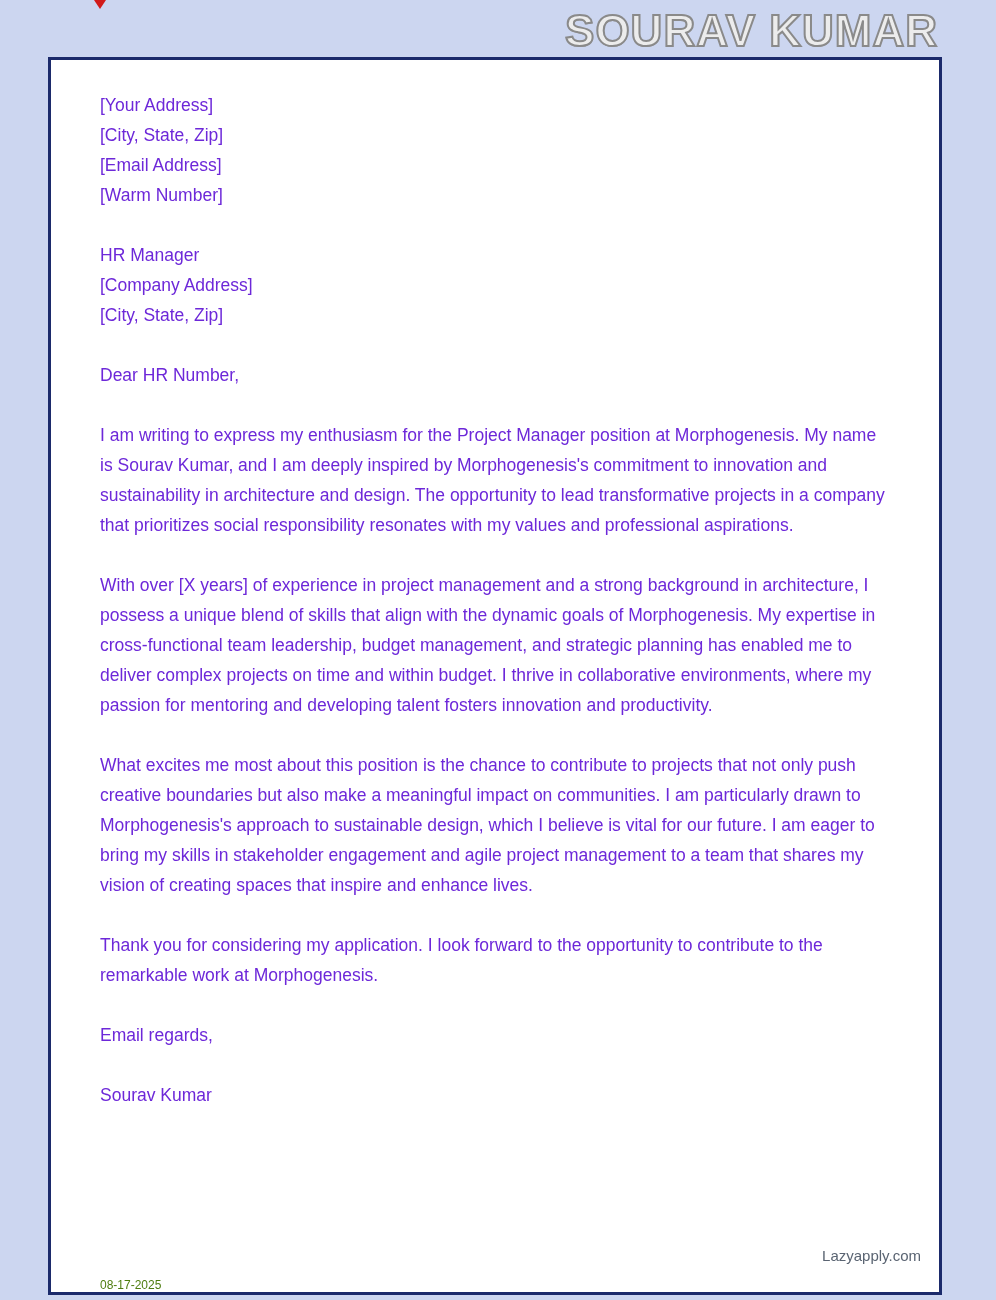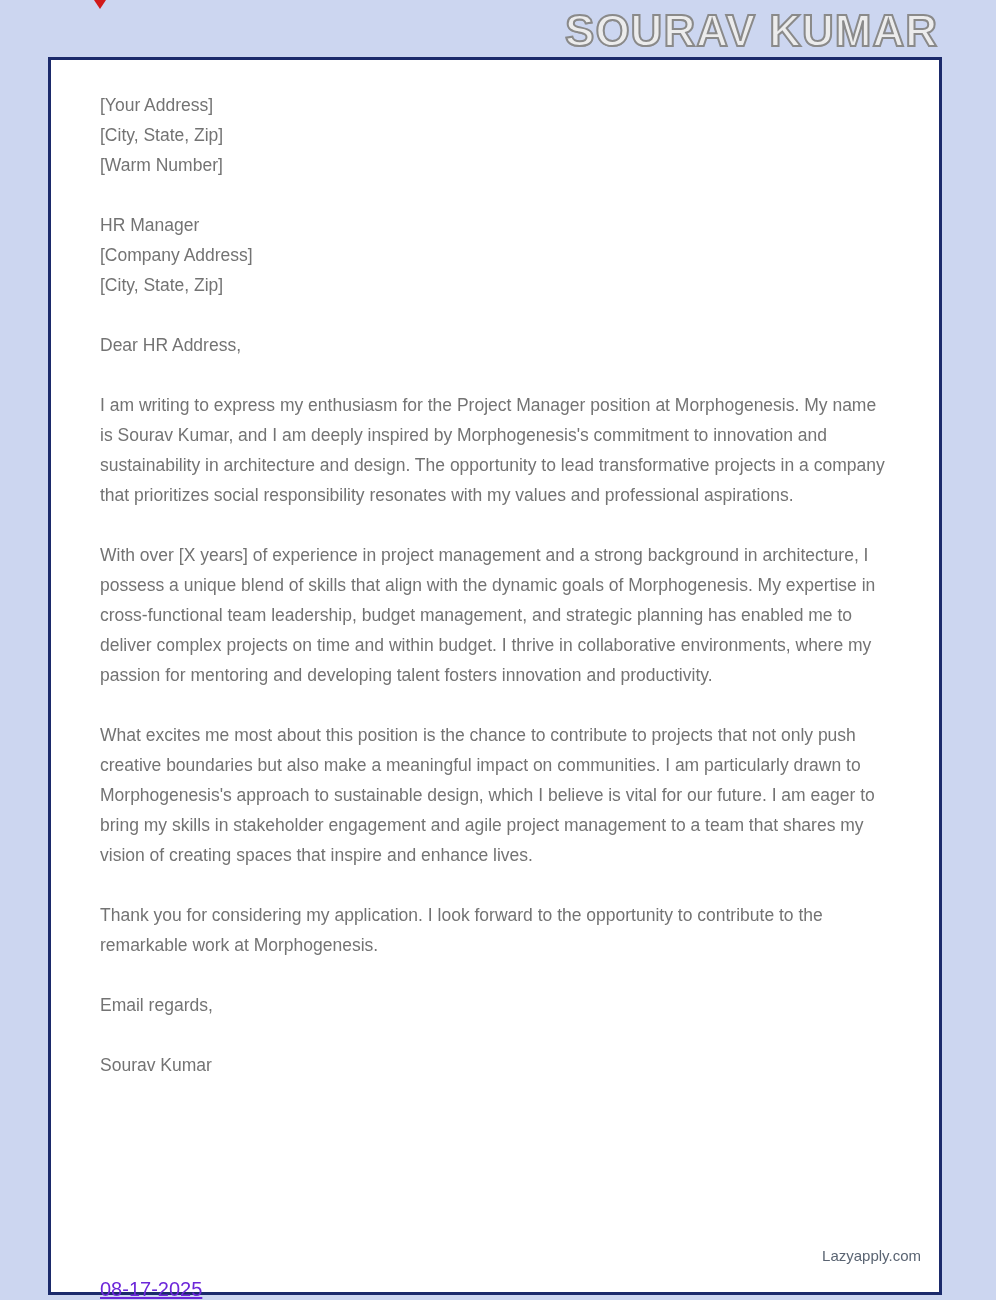--- a/index.html
+++ b/index.html
@@ -40,70 +40,70 @@
     top: 57px;
     width: 894px;
     height: 1238px;
     background: #ffffff;
     border: 3px solid #1b2a6b;
   }
 
   .content {
     position: relative;
     padding: 30px 49px 0 49px;
-    color: #737373;
+    color: #6d28d9;
     font-size: 17.5px;
     line-height: 30px;
   }
 
   .block { margin-bottom: 30px; }
   .block:last-child { margin-bottom: 0; }
   .para { margin-bottom: 30px; }
 
   .watermark {
     position: absolute;
     top: 1187px;
     right: 18px;
     font-size: 15px;
     color: #5a6472;
   }
 
   .date-link {
     position: absolute;
     top: 1218px;
     left: 49px;
-    font-size: 20px;
-    color: #6d28d9;
-    text-decoration: underline;
+    font-size: 12px;
+    color: #4d7c0f;
     cursor: pointer;
   }
 </style>
 </head>
 <body>
 
 <div class="red-mark"></div>
 
 <div class="header-name">SOURAV KUMAR</div>
 
 <div class="page">
   <div class="content">
 
     <div class="block">
       <div>[Your Address]</div>
       <div>[City, State, Zip]</div>
+      <div>[Email Address]</div>
       <div>[Warm Number]</div>
     </div>
 
     <div class="block">
       <div>HR Manager</div>
       <div>[Company Address]</div>
       <div>[City, State, Zip]</div>
     </div>
 
-    <div class="block">Dear HR Address,</div>
+    <div class="block">Dear HR Number,</div>
 
     <p class="para">I am writing to express my enthusiasm for the Project Manager position at Morphogenesis. My name is Sourav Kumar, and I am deeply inspired by Morphogenesis's commitment to innovation and sustainability in architecture and design. The opportunity to lead transformative projects in a company that prioritizes social responsibility resonates with my values and professional aspirations.</p>
     <p class="para">With over [X years] of experience in project management and a strong background in architecture, I possess a unique blend of skills that align with the dynamic goals of Morphogenesis. My expertise in cross-functional team leadership, budget management, and strategic planning has enabled me to deliver complex projects on time and within budget. I thrive in collaborative environments, where my passion for mentoring and developing talent fosters innovation and productivity.</p>
     <p class="para">What excites me most about this position is the chance to contribute to projects that not only push creative boundaries but also make a meaningful impact on communities. I am particularly drawn to Morphogenesis's approach to sustainable design, which I believe is vital for our future. I am eager to bring my skills in stakeholder engagement and agile project management to a team that shares my vision of creating spaces that inspire and enhance lives.</p>
     <p class="para">Thank you for considering my application. I look forward to the opportunity to contribute to the remarkable work at Morphogenesis.</p>
 
     <div class="block">Email regards,</div>
 
     <div class="block">Sourav Kumar</div>
 

